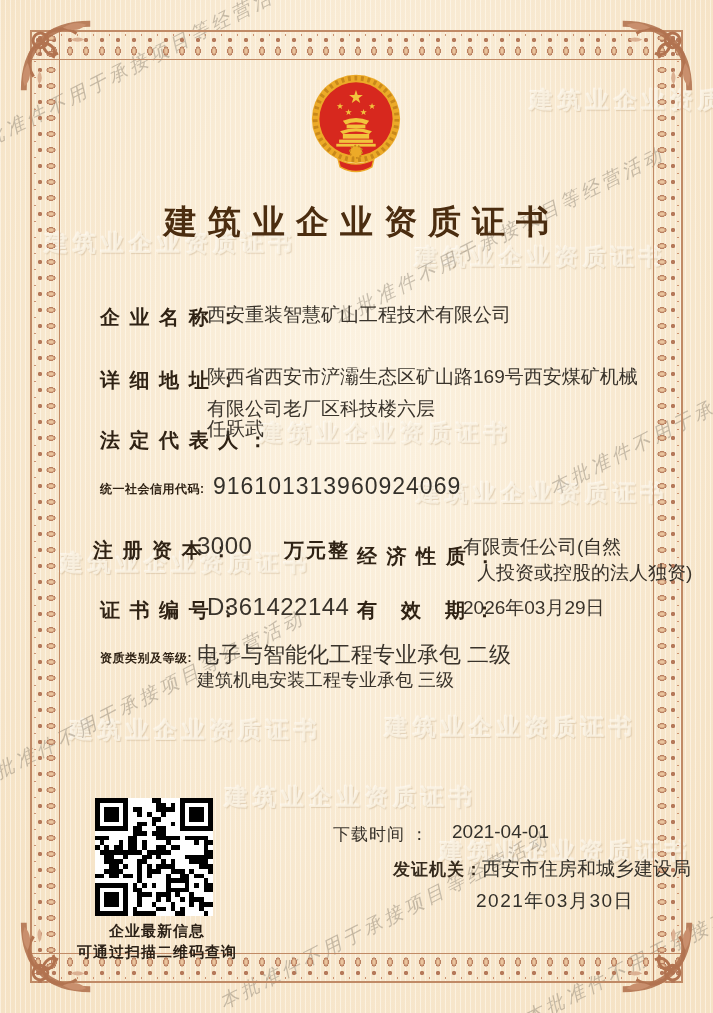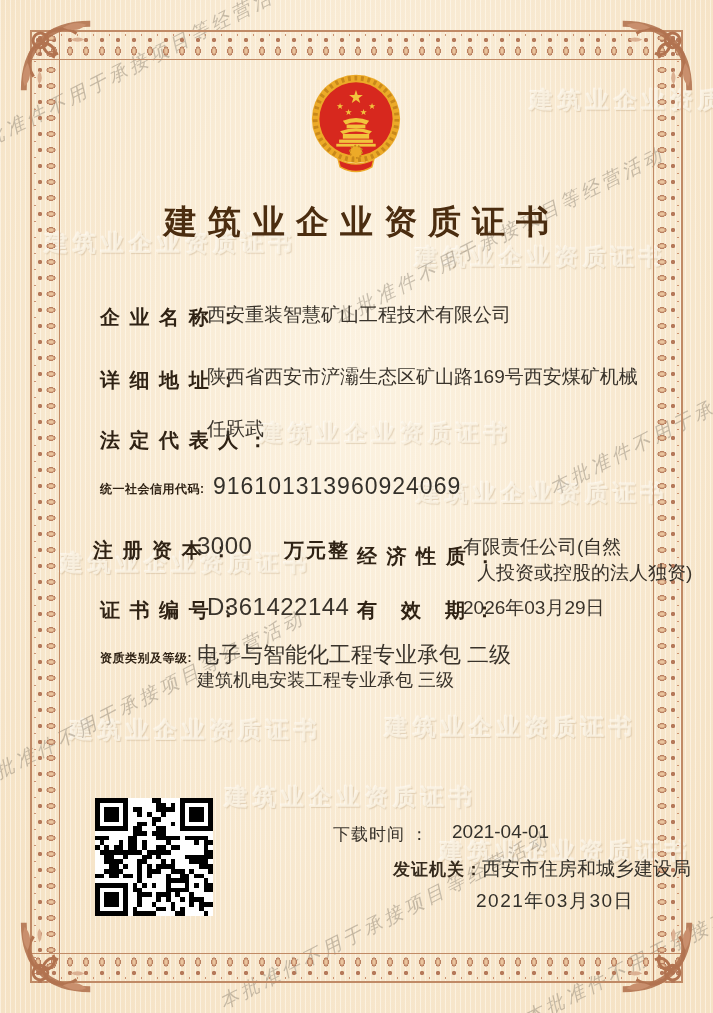--- a/index.html
+++ b/index.html
@@ -181,20 +181,21 @@
       <path d="M31,93 Q50,103 69,93 L67,101 Q50,111 33,101 Z" fill="#d7281e" stroke="#ecaa28" stroke-width="1.5"></path>
     </svg>
 
     <div class="title">建筑业企业资质证书</div>
 
     <span class="flabel" style="left:100px;top:304px">企 业 名 称 ：</span>
     <span class="fval" style="left:207px;top:302px">西安重装智慧矿山工程技术有限公司</span>
 
     <span class="flabel" style="left:100px;top:367px">详 细 地 址 ：</span>
     <span class="fval" style="left:207px;top:364px">陕西省西安市浐灞生态区矿山路169号西安煤矿机械</span>
+    <span class="fval" style="left:207px;top:396px">有限公司老厂区科技楼六层</span>
 
     <span class="flabel" style="left:100px;top:427px">法 定 代 表 人 ：</span>
     <span class="fval" style="left:207px;top:416px">任跃武</span>
 
     <span class="flabel-sm" style="left:100px;top:481px">统一社会信用代码:</span>
     <span class="fval-code" style="left:213px;top:473px">916101313960924069</span>
 
     <span class="flabel" style="left:93px;top:537px">注 册 资 本 ：</span>
     <span class="fval-num" style="left:197px;top:532px">3000</span>
     <span class="flabel" style="left:284px;top:537px">万元整</span>
@@ -426,20 +427,24 @@
             <rect x="2" y="2" width="3" height="3"></rect>
           <rect x="18" y="0" width="7" height="7"></rect>
             <rect x="19" y="1" width="5" height="5" fill="#ffffff"></rect>
             <rect x="20" y="2" width="3" height="3"></rect>
           <rect x="0" y="18" width="7" height="7"></rect>
             <rect x="1" y="19" width="5" height="5" fill="#ffffff"></rect>
             <rect x="2" y="20" width="3" height="3"></rect>
         </g>
       </svg>
     </div>
+    <div class="qr-caption">
+      <div>企业最新信息</div>
+      <div>可通过扫描二维码查询</div>
+    </div>
 
     <span class="footer-plain" style="left:333px;top:823px">下载时间 ：</span>
     <span class="footer-val" style="left:452px;top:821px;font-size:19px">2021-04-01</span>
     <span class="footer-label" style="left:393px;top:858px">发证机关：</span>
     <span class="footer-val" style="left:482px;top:856px">西安市住房和城乡建设局</span>
     <span class="footer-val" style="left:476px;top:888px;letter-spacing:1.5px">2021年03月30日</span>
   </div>
 </div>
 
 </body></html>

